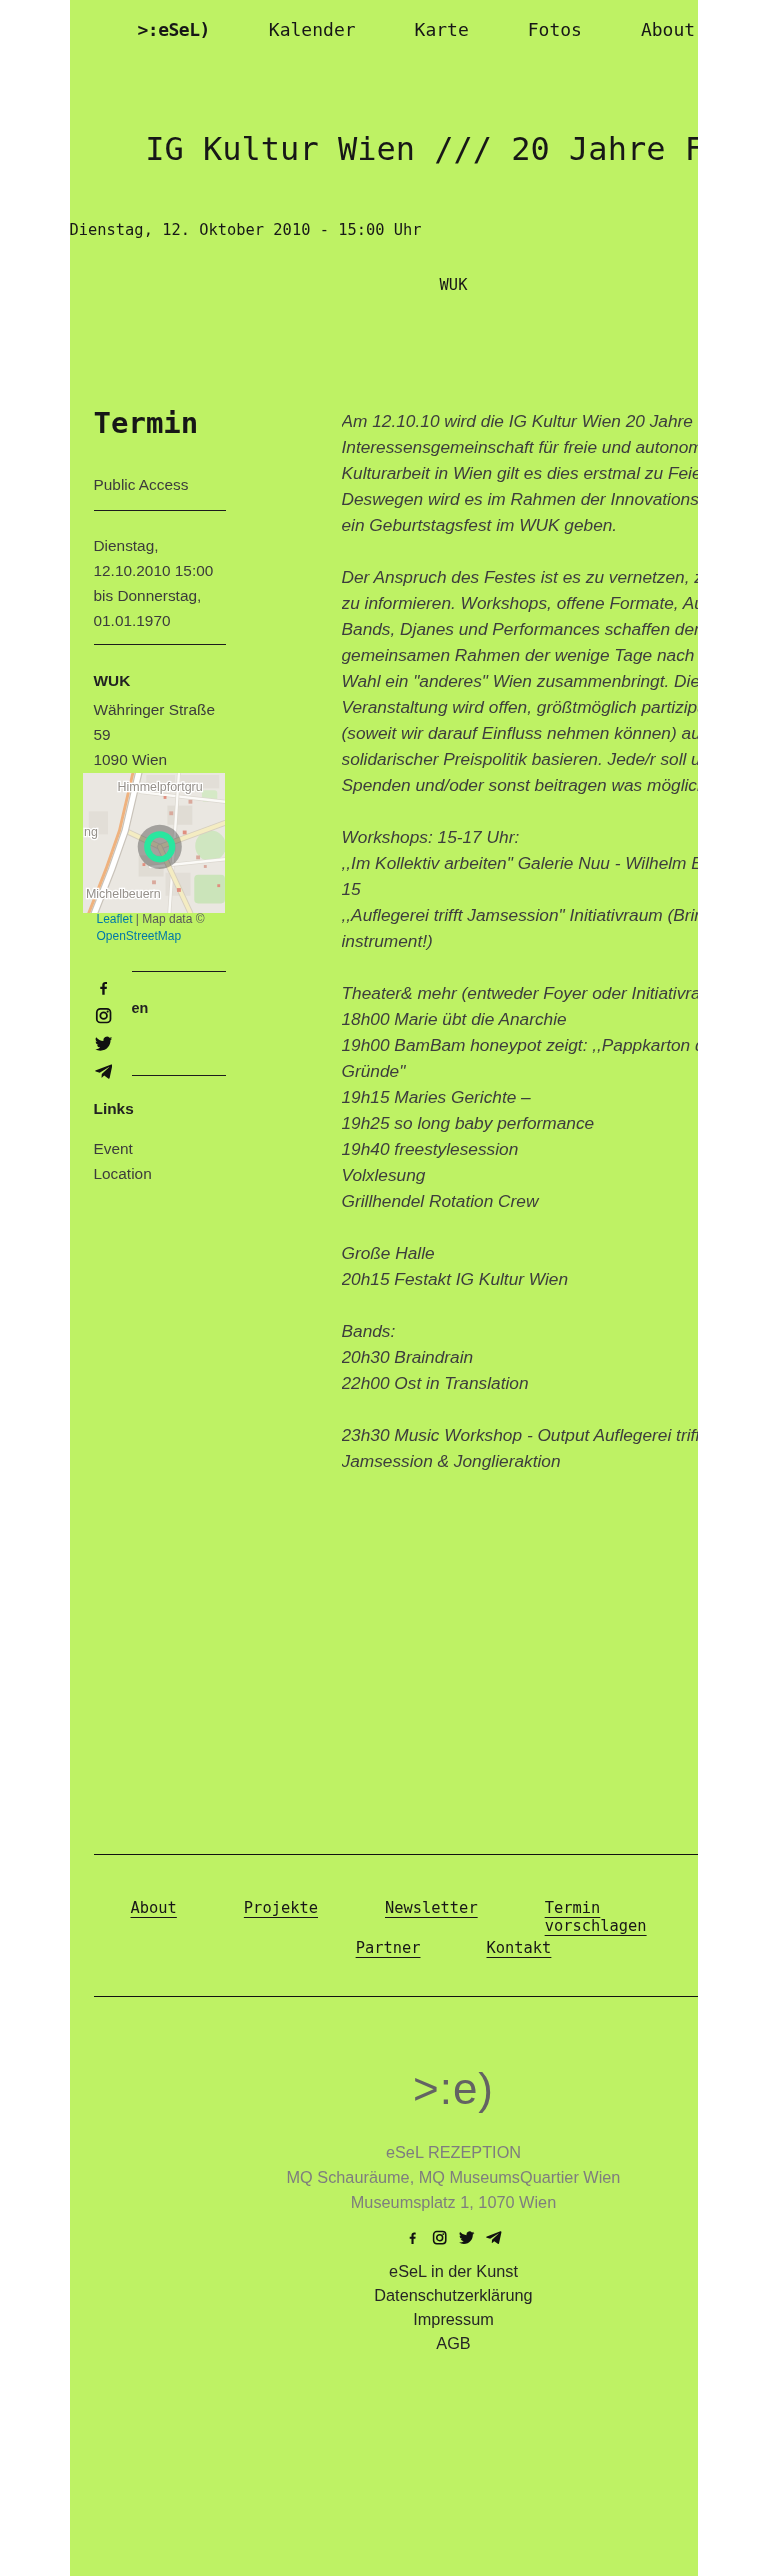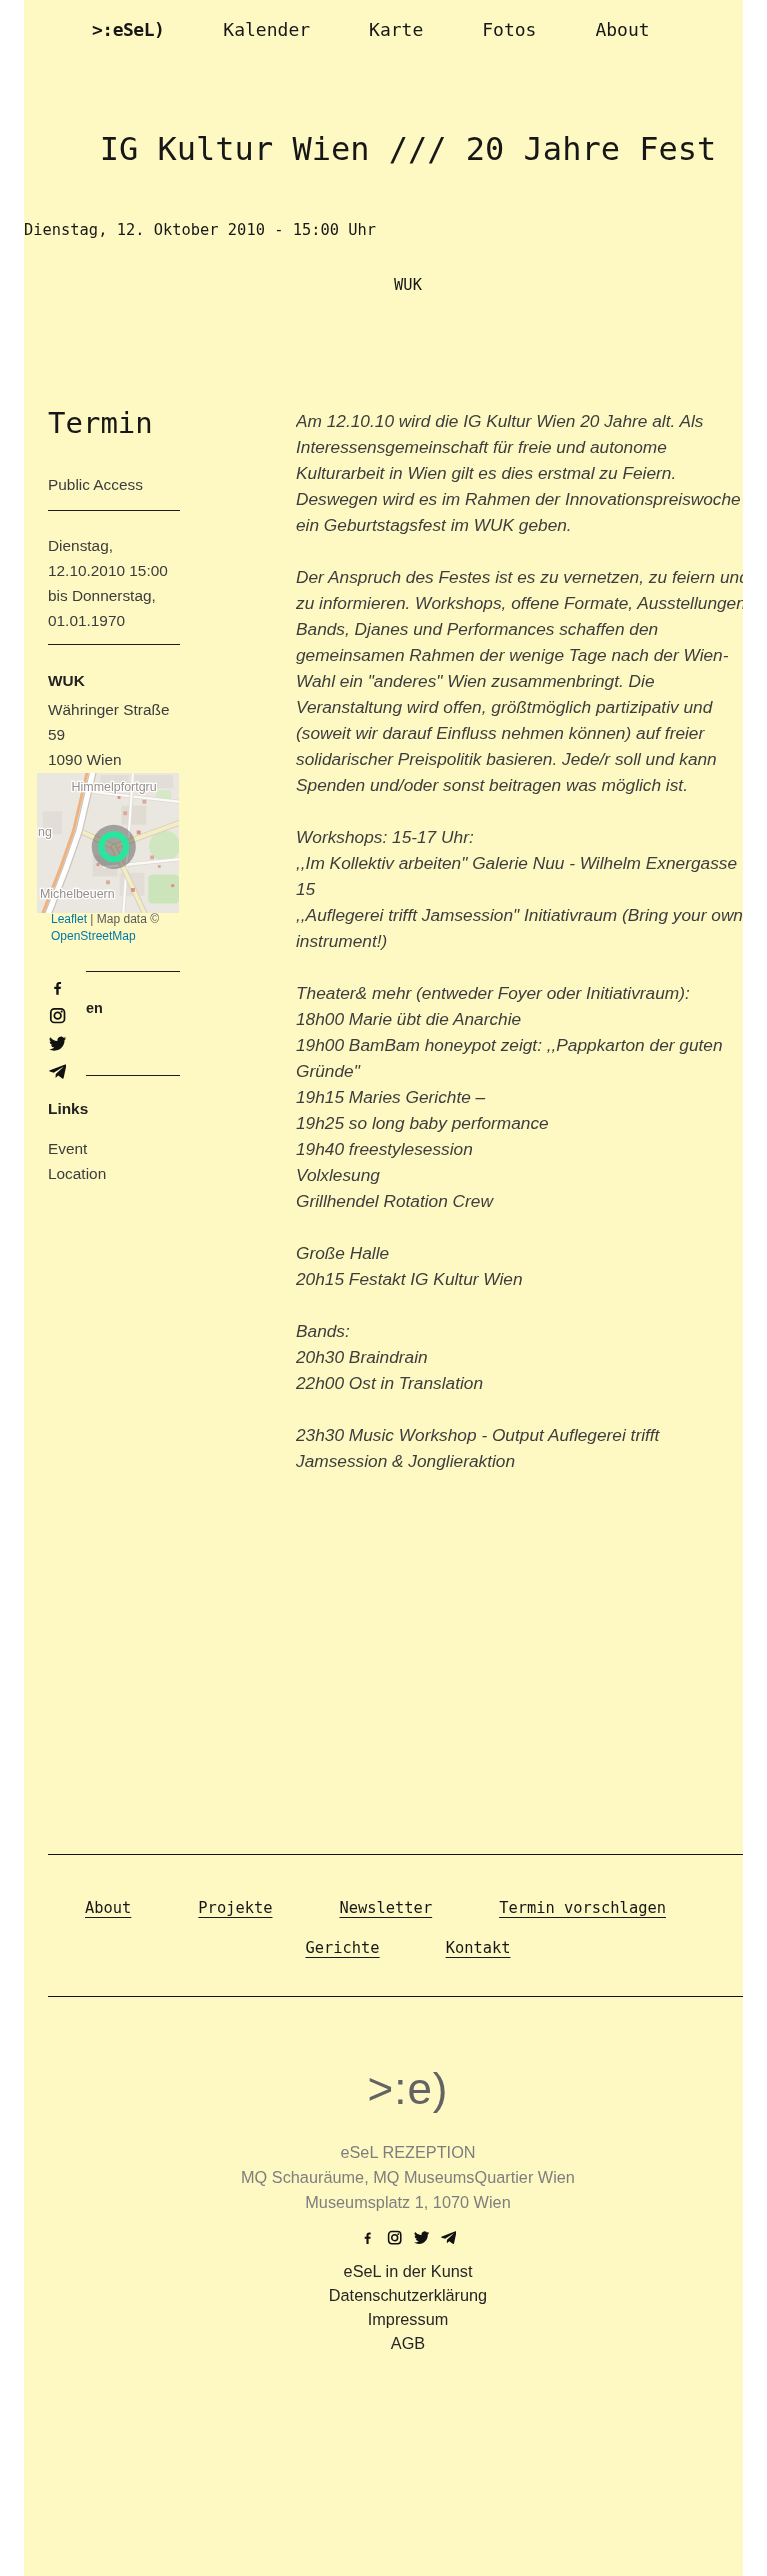--- a/index.html
+++ b/index.html
@@ -1,32 +1,32 @@
 <!DOCTYPE html>
 <html><head>
 <meta charset="utf-8">
 <style>
   html,body{margin:0;padding:0;background:#ffffff;}
-  .page{position:relative;width:719px;height:2576px;margin:0 auto;background:#fef9c3;overflow:hidden;
+  .page{position:relative;width:628px;height:2576px;margin:0 auto;background:#bef264;overflow:hidden;
         font-family:"Liberation Sans",sans-serif;color:#3c3c3c;}
   .mono{font-family:"DejaVu Sans Mono",monospace;color:#171717;}
   a{color:inherit;text-decoration:none;}
 
   
   .topnav{position:absolute;left:68px;top:19px;display:flex;gap:59px;align-items:baseline;}
   .topnav .logo{font-size:18px;font-weight:bold;letter-spacing:-0.5px;}
   .topnav .nav-item{font-size:18px;}
 
   
   .page-title{position:absolute;left:0;top:130px;width:768px;text-align:center;font-size:32px;font-weight:normal;margin:0;}
   .page-subtitle{position:absolute;left:0;top:221px;width:768px;text-align:left;font-size:15.4px;}
   .page-venue{position:absolute;left:0;top:276px;width:768px;text-align:center;font-size:15.4px;}
 
   
-  .sb-heading{position:absolute;left:24px;top:406px;font-size:29px;}
+  .sb-heading{position:absolute;left:24px;top:406px;font-size:29px;font-weight:bold;}
   .sb-category{position:absolute;left:24px;top:464px;font-size:15.4px;font-weight:300;margin-top:12px;}
   .rule{position:absolute;height:0;border-top:1.5px solid #1c1c1c;}
   .sb-hr1{left:24px;top:510px;width:132px;}
   .sb-hr2{left:24px;top:644px;width:132px;}
   .sb-dates{position:absolute;left:24px;top:533px;font-size:15.4px;line-height:25px;white-space:pre-line;}
   .sb-venue-name{position:absolute;left:24px;top:672px;font-size:15.4px;font-weight:bold;color:#222;}
   .sb-venue-addr{position:absolute;left:24px;top:697px;font-size:15.4px;line-height:25px;white-space:pre-line;}
 
   
   .map{position:absolute;left:13.4px;top:773px;width:142px;height:140px;overflow:hidden;background:#eae7e1;}
@@ -233,21 +233,21 @@
   </main>
 
   <div class="rule footer-hr1"></div>
   <nav class="fnav1 mono">
     <a>About</a>
     <a>Projekte</a>
     <a>Newsletter</a>
     <a>Termin vorschlagen</a>
   </nav>
   <nav class="fnav2 mono">
-    <a>Gerichte</a>
+    <a>Partner</a>
     <a>Kontakt</a>
   </nav>
   <div class="rule footer-hr2"></div>
 
   <div class="bottom">
     <div class="blogo">&gt;:e)</div>
     <div class="borg">eSeL REZEPTION</div>
     <div class="baddr">MQ Schauräume, MQ MuseumsQuartier Wien</div>
     <div class="baddr">Museumsplatz 1, 1070 Wien</div>
     <div class="bsocial">

